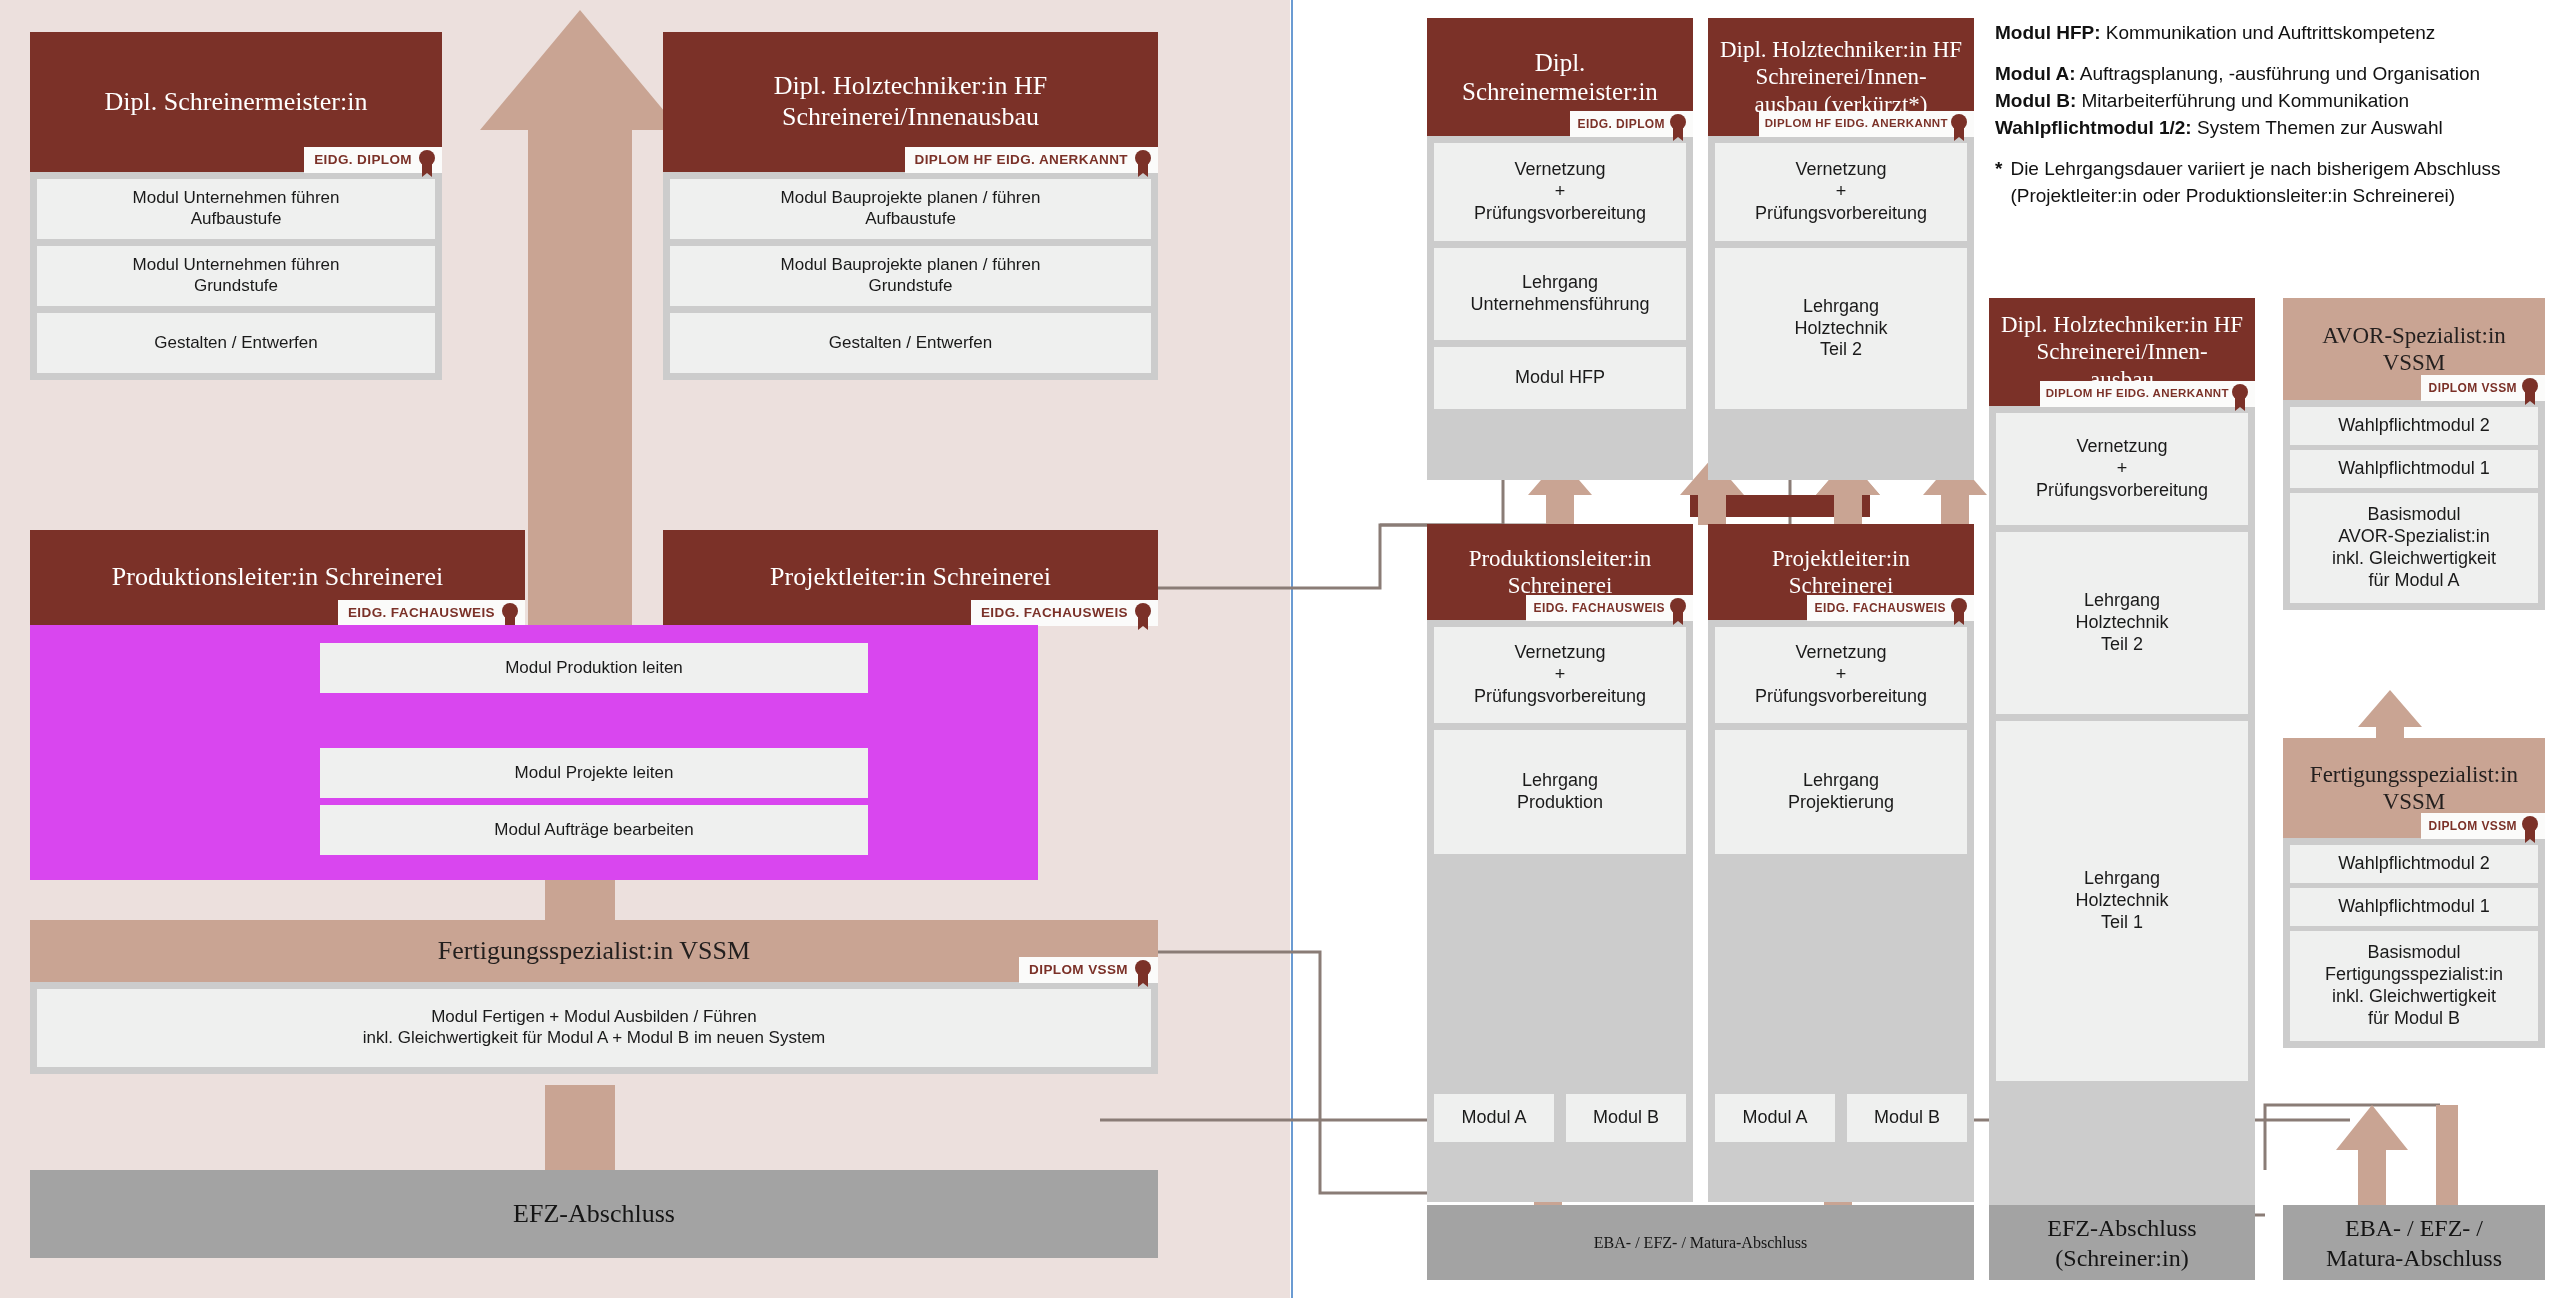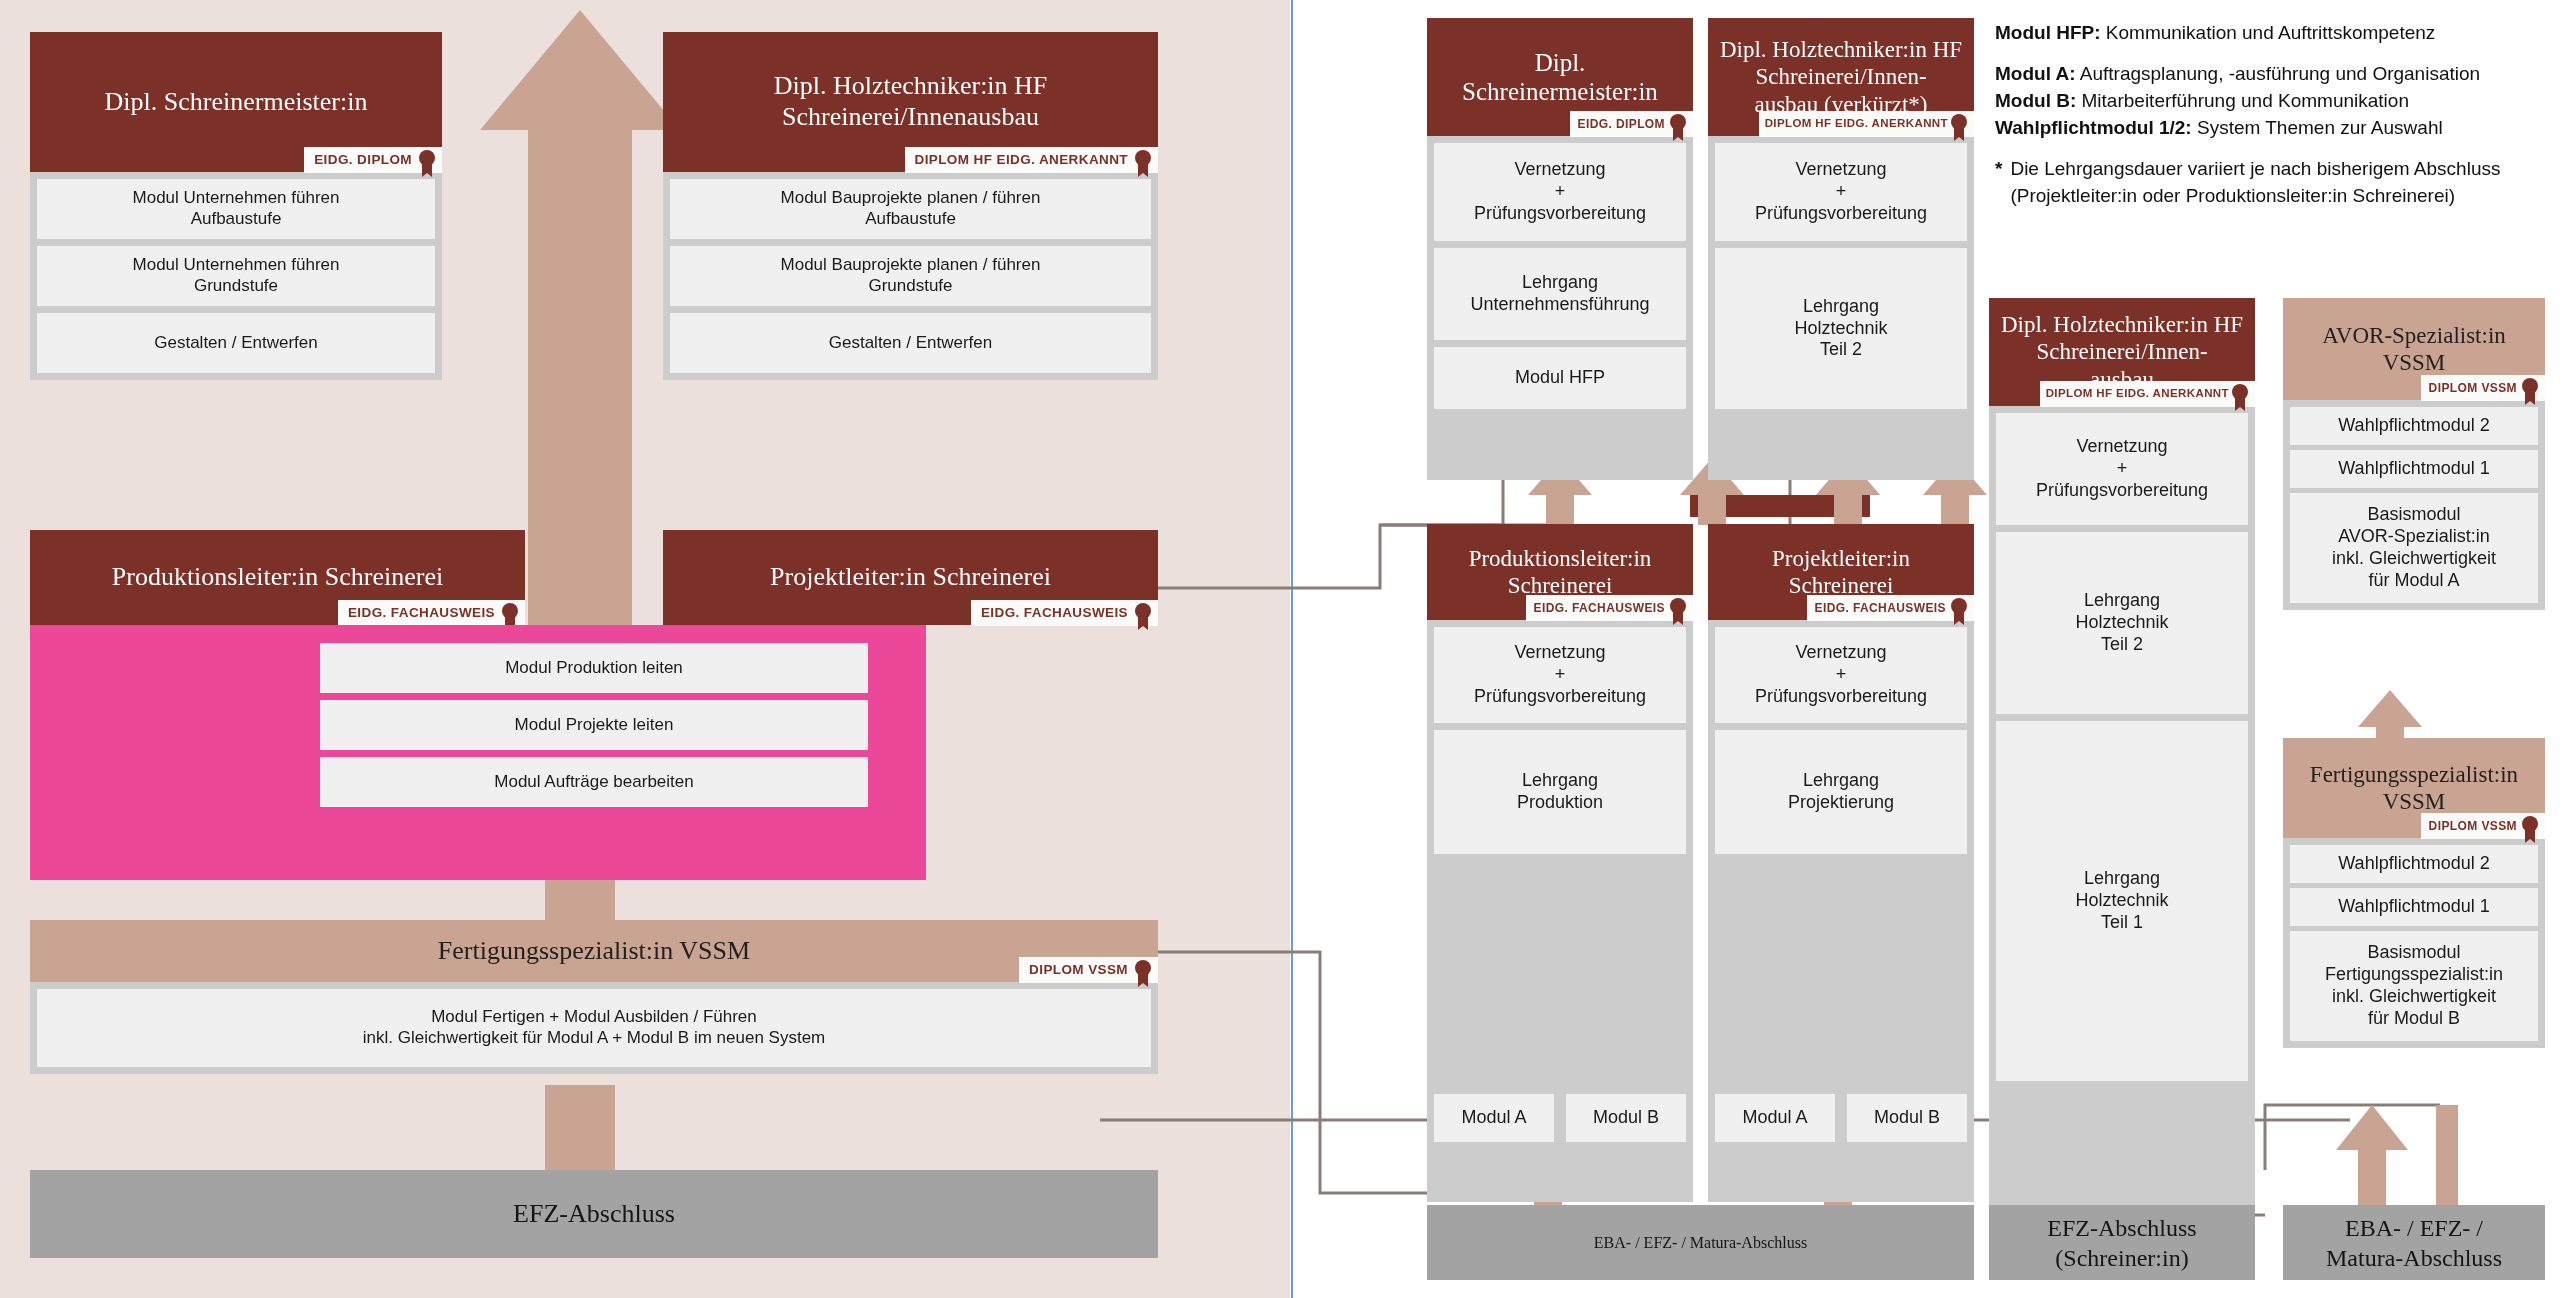--- a/index.html
+++ b/index.html
@@ -117,26 +117,26 @@
       <div class="seal">
         <span>EIDG. FACHAUSWEIS</span>
         <svg class="rib" viewBox="0 0 18 30">
           <circle cx="9" cy="9" r="8" fill="#7b3128"></circle>
           <path d="M4,15 L4,28 L9,24 L14,28 L14,15 Z" fill="#7b3128"></path>
         </svg>
       </div>
     </div>
   </div>
 
-  <div class="card" style="left:30px;top:625px;width:896px;height:255px;background:#ec4899;">
+  <div class="card" style="left:30px;top:625px;width:1008px;height:255px;background:#d946ef;">
     <div style="position:absolute;left:290px;top:18px;width:548px;display:flex;flex-direction:column;gap:7px;">
       <div class="mod" style="height:50px;font-size:17px;">
           <span>Modul Produktion leiten</span>
         </div>
-      <div class="mod" style="height:50px;font-size:17px;">
+      <div class="mod" style="height:50px;font-size:17px;margin-top:48px;">
           <span>Modul Projekte leiten</span>
         </div>
       <div class="mod" style="height:50px;font-size:17px;">
           <span>Modul Aufträge bearbeiten</span>
         </div>
     </div>
   </div>
 
   <div class="card" style="left:30px;top:920px;width:1128px;">
     <div class="hdr tan" style="height:62px;font-size:26px;">

